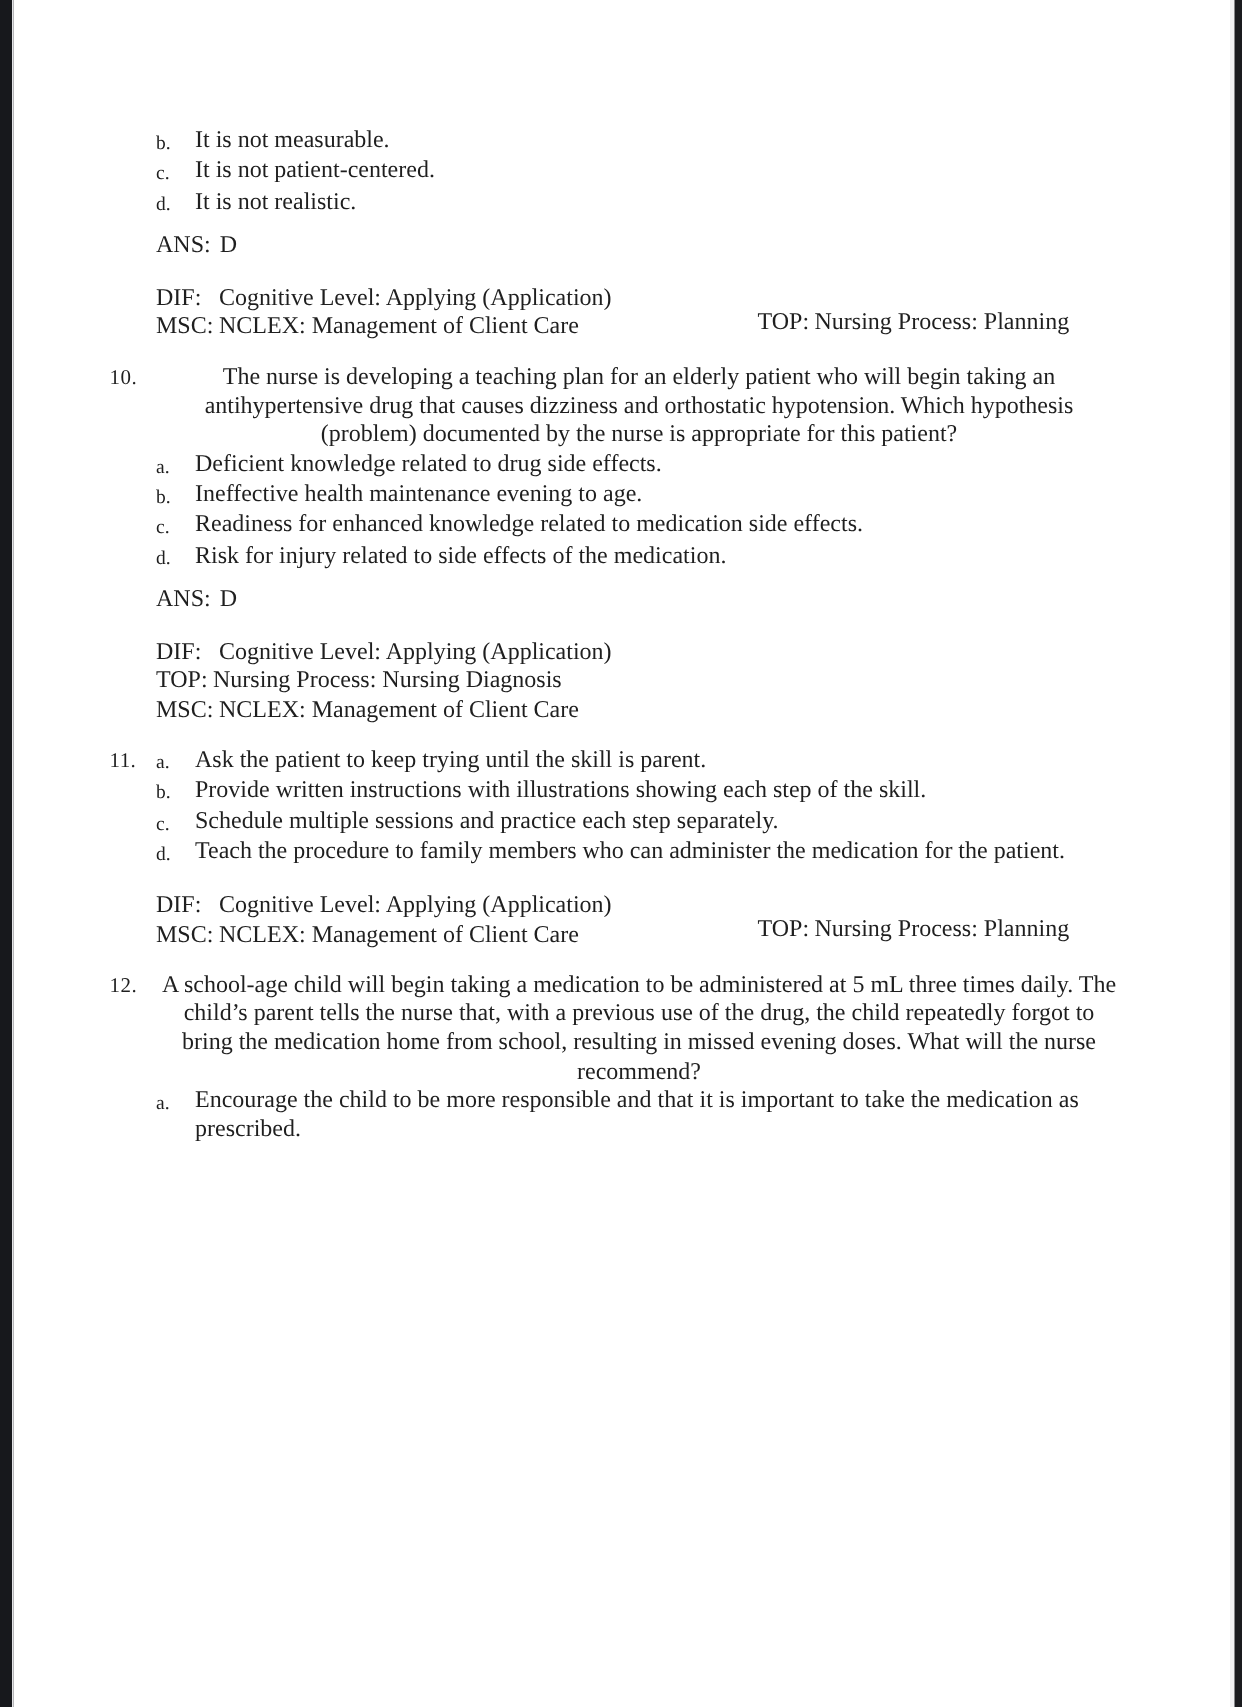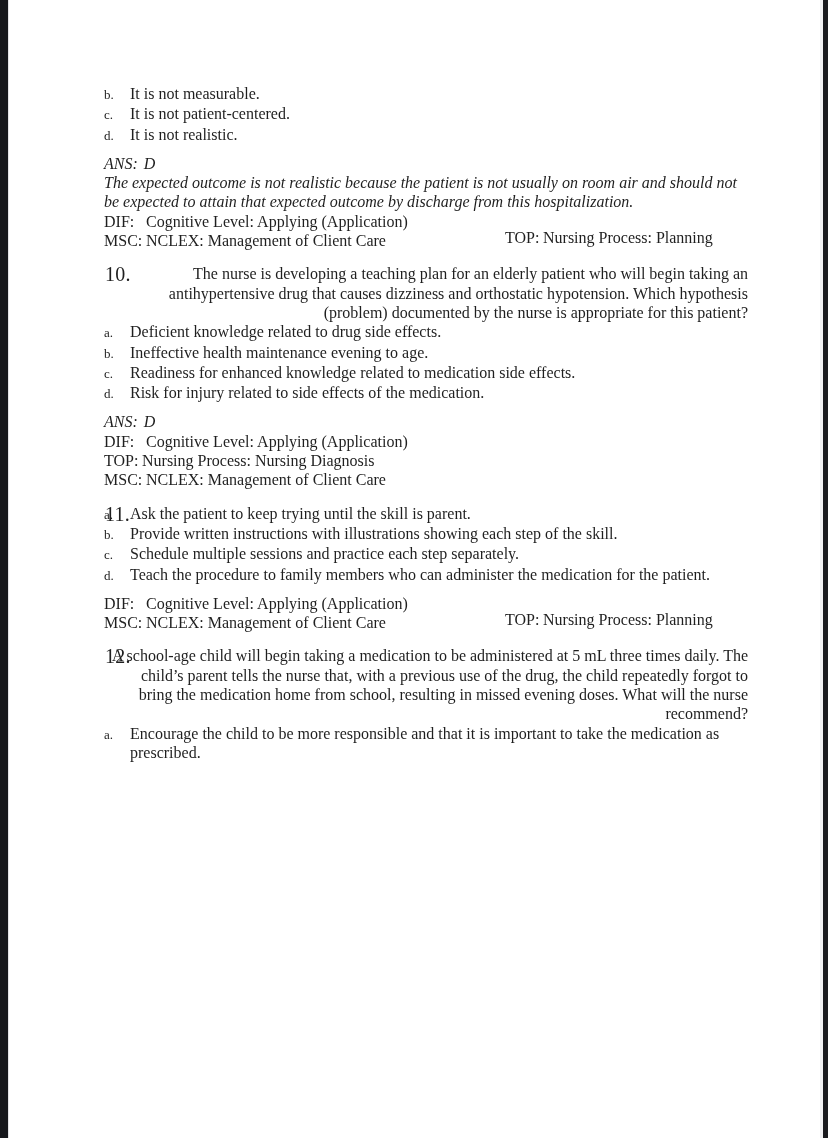--- a/index.html
+++ b/index.html
@@ -54,51 +54,50 @@
     position: relative;
   }
   .question + .question {
     margin-top: 14px;
   }
   .qnum {
     position: absolute;
     left: -31px;
     top: 1px;
     width: 27px;
-    font-size: 20px;
+    font-size: 14px;
     letter-spacing: 0.3px;
-    margin-left: 32px;
   }
   .stem {
-    text-align: right;
+    text-align: center;
   }
   .opt {
     display: flex;
     align-items: flex-start;
   }
   .letter {
     flex: none;
     width: 26px;
     font-size: 13px;
     padding-top: 1px;
   }
   .otext {
     flex: 1;
   }
   .scan-blur {
     filter: blur(0.45px);
   }
   .answer {
     margin-top: 9px;
-    font-style: italic;
   }
   .ans-label {
     margin-right: 6px;
   }
   .meta {
+    margin-top: 16px;
   }
   .meta-row {
     position: relative;
   }
   .mlabel {
     display: inline-block;
     width: 42px;
   }
   .mlabel-top {
     width: 38px;
@@ -131,21 +130,20 @@
         </div>
         <div class="opt">
           <span class="letter">d.</span>
           <div class="otext">It is not realistic.</div>
         </div>
       </div>
       <div class="answer">
         <div class="ans-line">
           <span class="ans-label">ANS:</span><span>D</span>
         </div>
-        <div class="rationale">The expected outcome is not realistic because the patient is not usually on room air and should not be expected to attain that expected outcome by discharge from this hospitalization.</div>
       </div>
       <div class="meta">
         <div class="meta-row">
           <span class="mlabel">DIF:</span><span>Cognitive Level: Applying (Application)</span>
           <span class="top-col">
             <span class="mlabel mlabel-top">TOP:</span><span>Nursing Process: Planning</span>
           </span>
         </div>
         <div class="meta-row">
           <span class="mlabel">MSC:</span><span>NCLEX: Management of Client Care</span>

